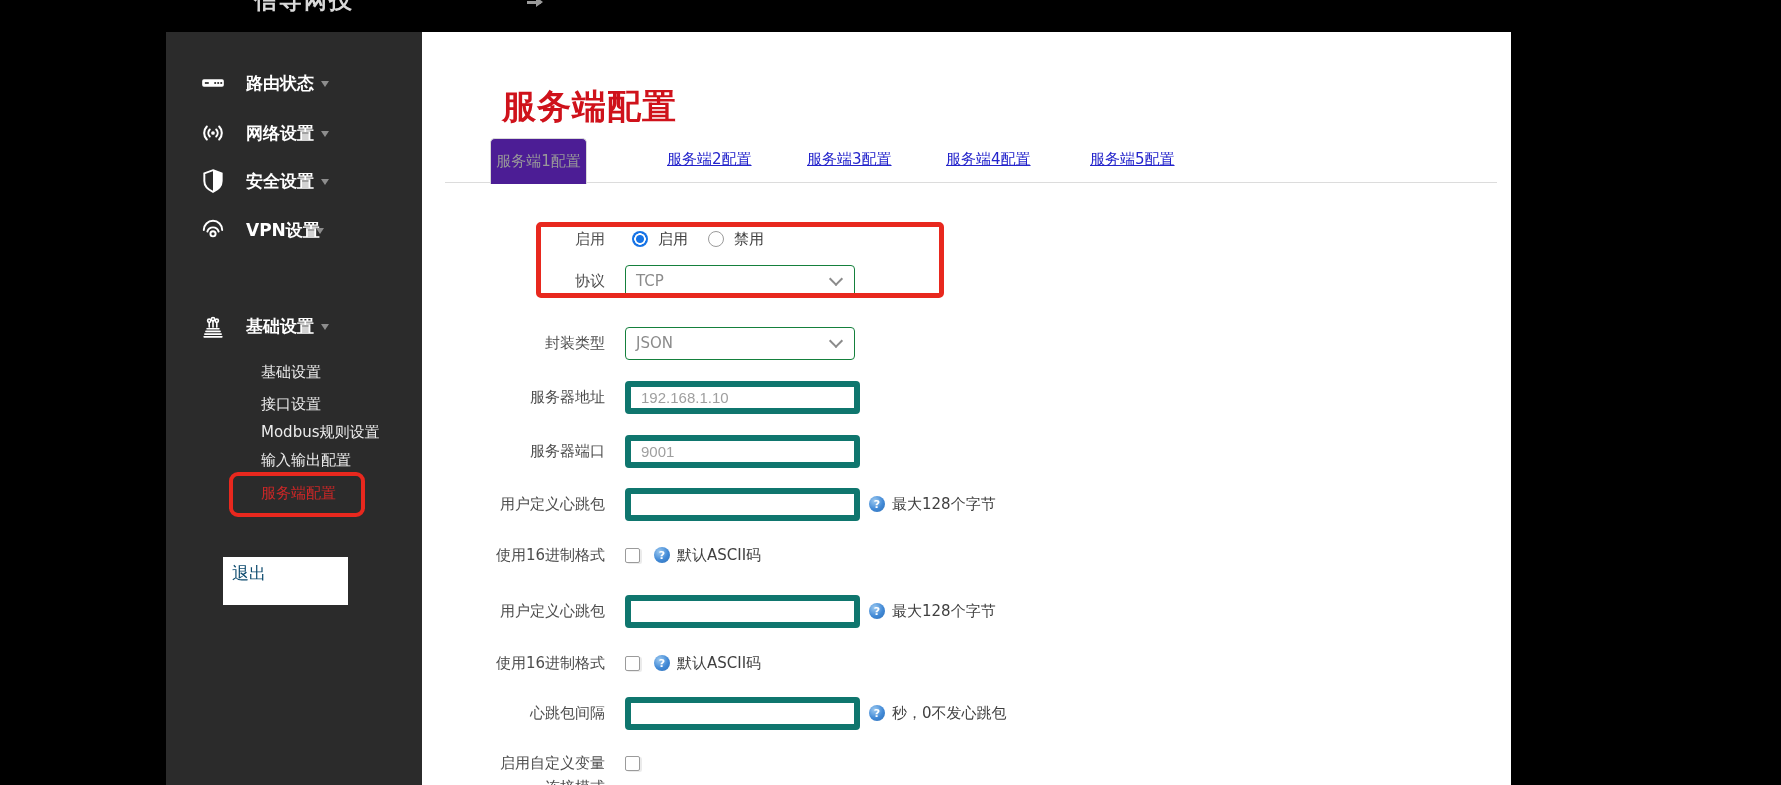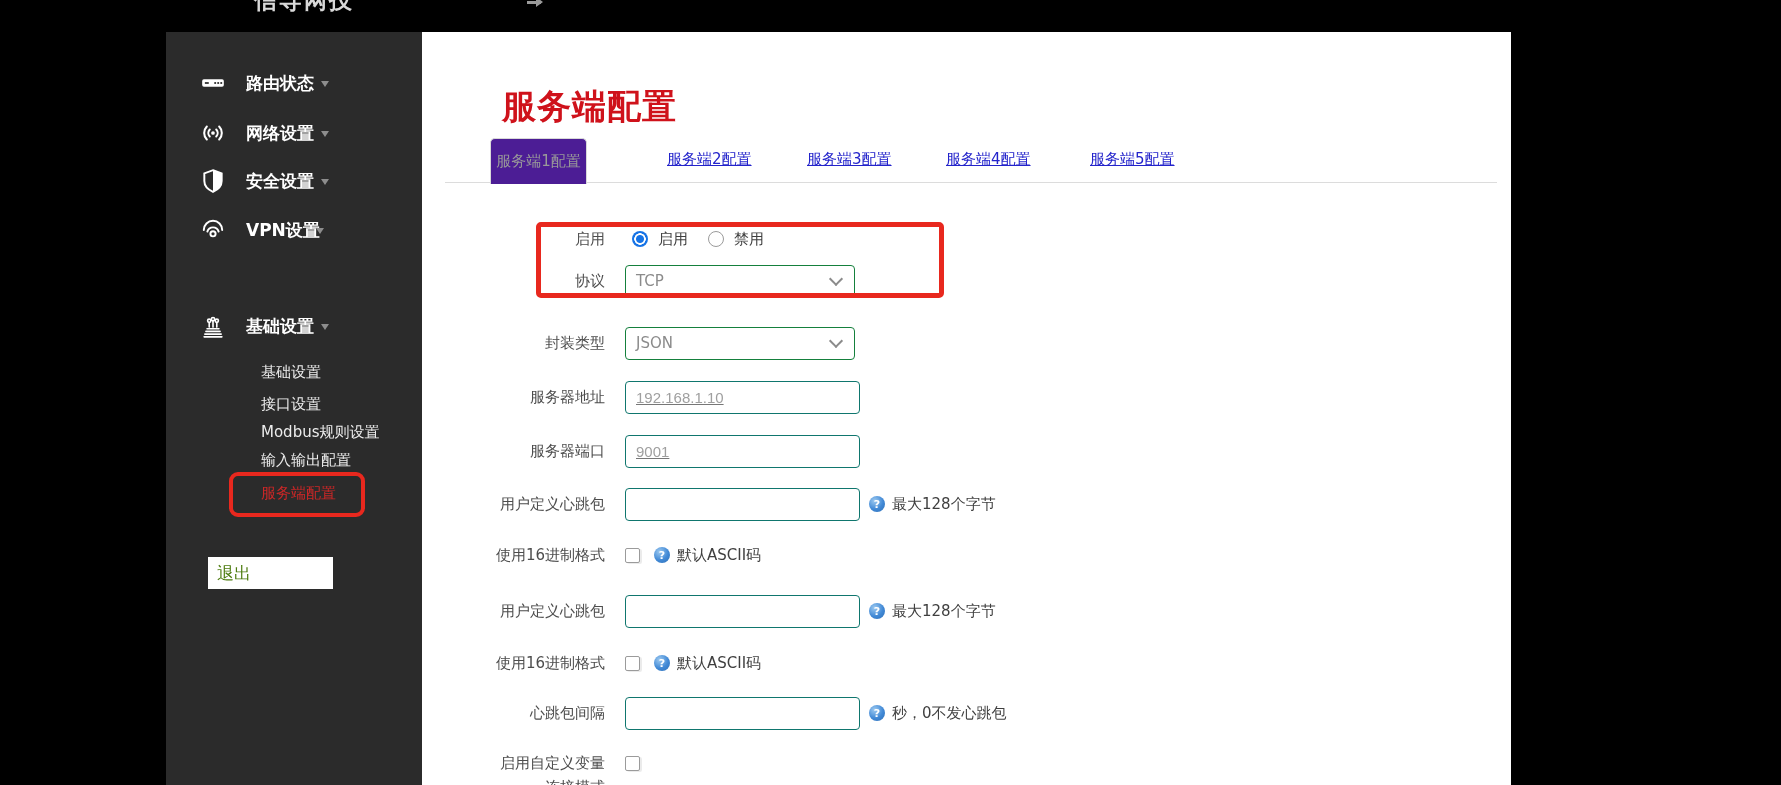--- a/index.html
+++ b/index.html
@@ -15,37 +15,37 @@
   
   .sidebar{position:absolute;left:166px;top:32px;width:256px;height:753px;background:#2b2b2b;overflow:hidden;z-index:2;}
   .nav-item{position:absolute;left:0;width:260px;height:28px;display:flex;align-items:center;cursor:pointer;}
   .nav-icon{position:absolute;left:33px;width:28px;height:28px;display:flex;align-items:center;justify-content:center;}
   .nav-icon svg{width:26px;height:26px;}
   .nav-label{position:absolute;left:80px;color:#fff;font-size:17px;font-weight:bold;white-space:nowrap;}
   .caret{position:absolute;width:0;height:0;border:4px solid transparent;border-top:6px solid #8d8d8d;margin-top:5px;}
   .sub-item{position:absolute;left:95px;height:24px;line-height:24px;color:#ececec;font-size:15px;white-space:nowrap;cursor:pointer;}
   .sub-item.hl{color:#cb2727;}
   .anno-side{position:absolute;left:63px;top:440px;width:128px;height:37px;border:4px solid #e8281e;border-radius:9px;z-index:4;pointer-events:none;}
-  .logout{position:absolute;left:42px;top:525px;width:125px;height:32px;background:#fff;color:#4d7c0f;
+  .logout{position:absolute;left:57px;top:525px;width:125px;height:48px;background:#fff;color:#0c4a6e;
     font-size:17px;line-height:32px;padding-left:9px;box-sizing:border-box;cursor:pointer;}
 
   
   .content{position:absolute;left:422px;top:32px;width:1089px;height:753px;background:#fff;overflow:hidden;z-index:1;}
   .page-title{position:absolute;left:80px;top:52px;font-size:34px;font-weight:bold;color:#cf121b;letter-spacing:1px;}
 
   .tabline{position:absolute;left:23px;top:150px;width:1052px;height:1px;background:#dcdcdc;}
   .tab-active{position:absolute;left:68px;top:106px;width:97px;height:46px;background:#4c1d95;border:1px solid #d9d9d9;border-bottom:none;
     border-radius:5px 5px 0 0;box-sizing:border-box;display:flex;align-items:center;justify-content:center;
     color:#999;font-size:15px;z-index:2;cursor:pointer;}
   .tab-link{position:absolute;top:118px;color:#2323cb;font-size:15px;text-decoration:underline;cursor:pointer;white-space:nowrap;}
 
   .row{position:absolute;left:0;display:flex;align-items:center;height:34px;margin-top:25px;}
   .flabel{width:183px;text-align:right;font-size:15px;color:#4d4d4d;flex:none;margin-right:20px;white-space:nowrap;}
-  .tinput{width:235px;height:33px;border:1px solid #0f766e;border-radius:4px;padding:0 10px;font-size:15px;color:#777;
-    box-sizing:border-box;outline:none;background:#fff;text-decoration:underline;}
+  .tinput{width:235px;height:33px;border:6px solid #0f766e;border-radius:4px;padding:0 10px;font-size:15px;color:#777;
+    box-sizing:border-box;outline:none;background:#fff;}
   .tinput::placeholder{color:#9f9f9f;}
   .tselect{width:230px;height:33px;border:1px solid #15803d;border-radius:4px;display:flex;align-items:center;
     justify-content:space-between;padding:0 13px 0 10px;box-sizing:border-box;color:#8b8b8b;font-size:15px;background:#fff;cursor:pointer;}
   .chev{width:8px;height:8px;border-right:2px solid #8b8b8b;border-bottom:2px solid #8b8b8b;transform:rotate(45deg);margin-top:-4px;}
   .hint{display:flex;align-items:center;margin-left:9px;font-size:15px;color:#3f3f3f;gap:7px;white-space:nowrap;}
   .help{width:16px;height:16px;border-radius:50%;flex:none;
     background:radial-gradient(circle at 35% 30%,#9cc9f0,#4189d6 55%,#2f6fb5);
     color:#fff;font-size:11px;font-weight:bold;display:flex;align-items:center;justify-content:center;cursor:pointer;}
   .radio{width:16px;height:16px;border-radius:50%;flex:none;cursor:pointer;}
   .radio.sel{background:radial-gradient(circle,#1673e6 0px,#1673e6 3.5px,#fff 4.5px,#fff 5.5px,#1673e6 6px,#1673e6 8px);}

